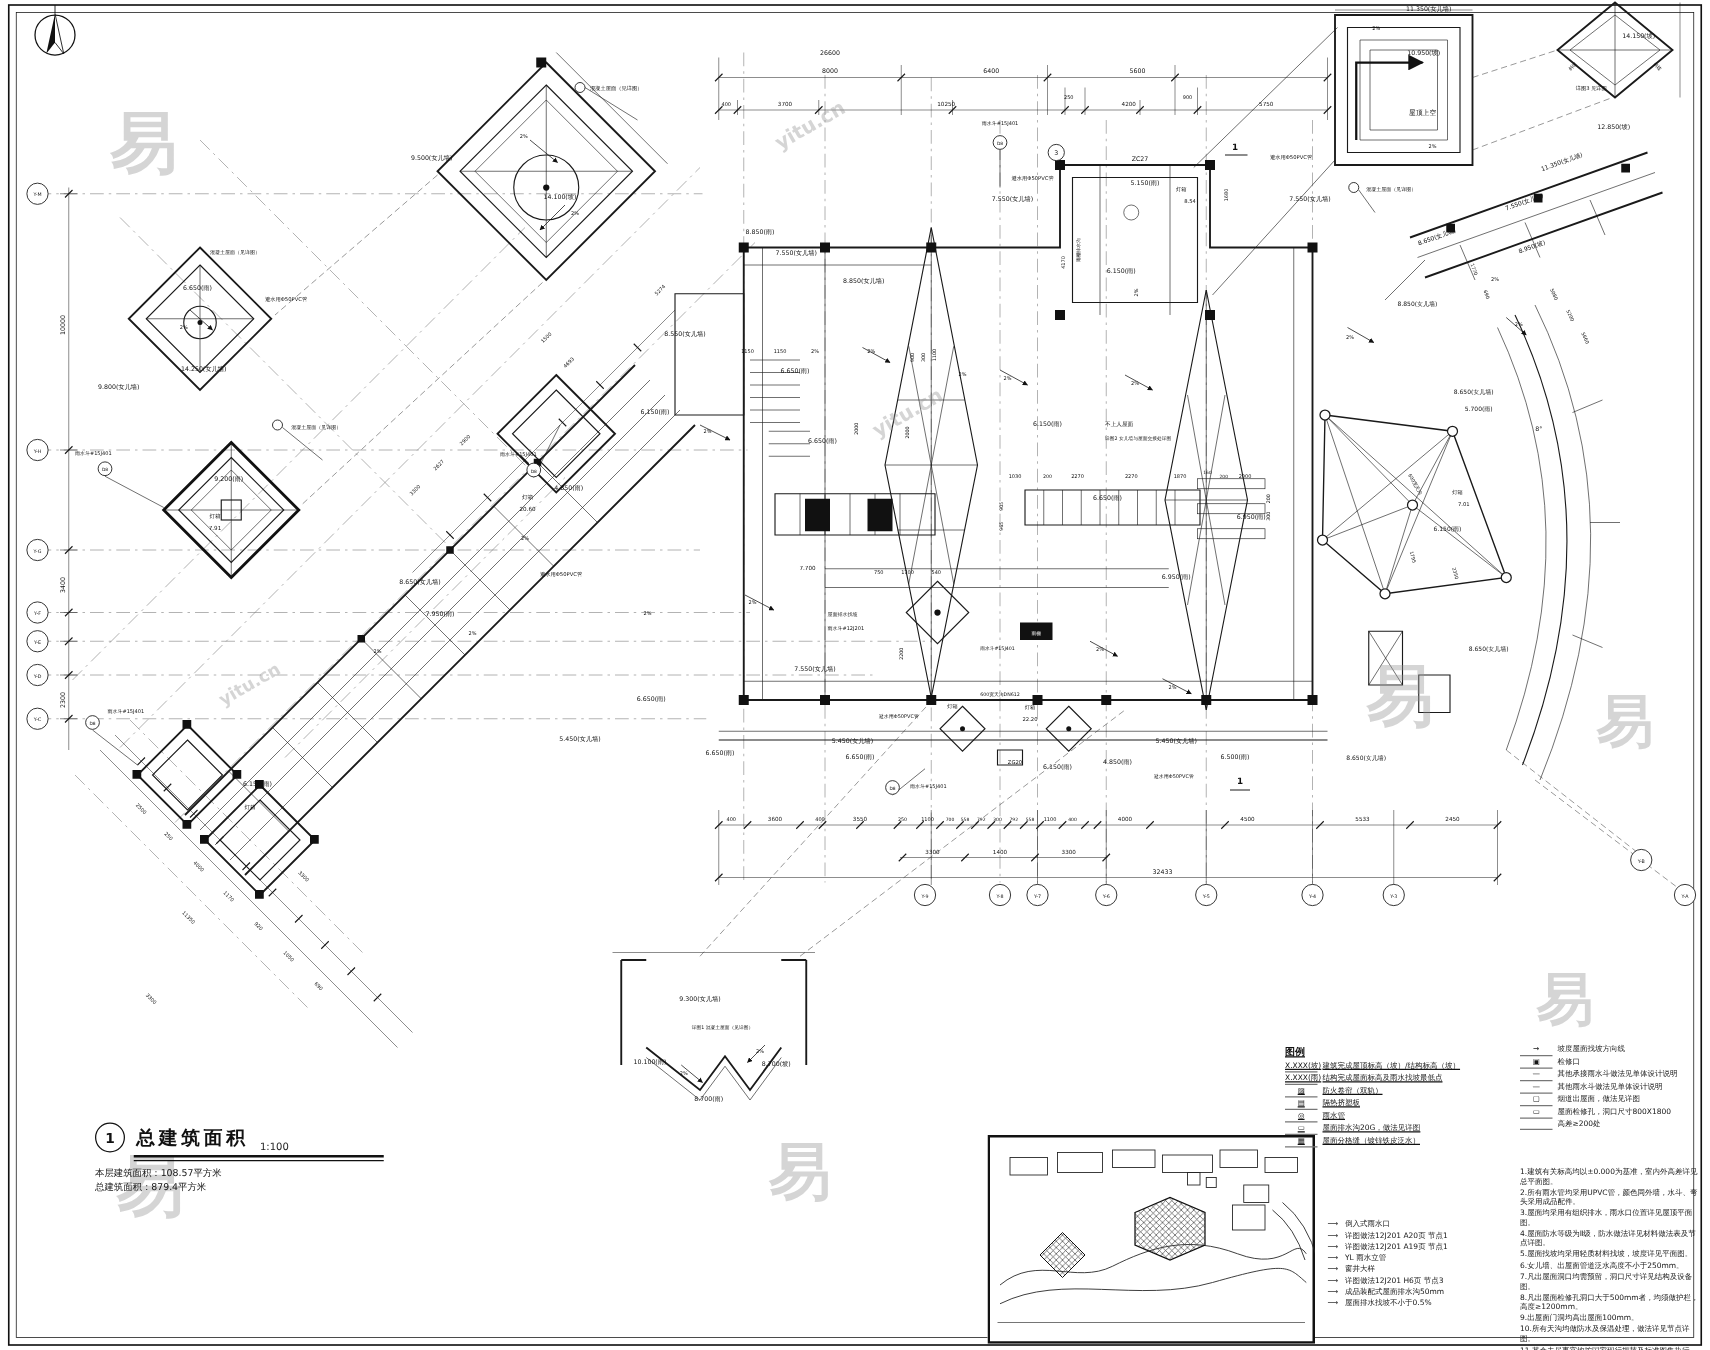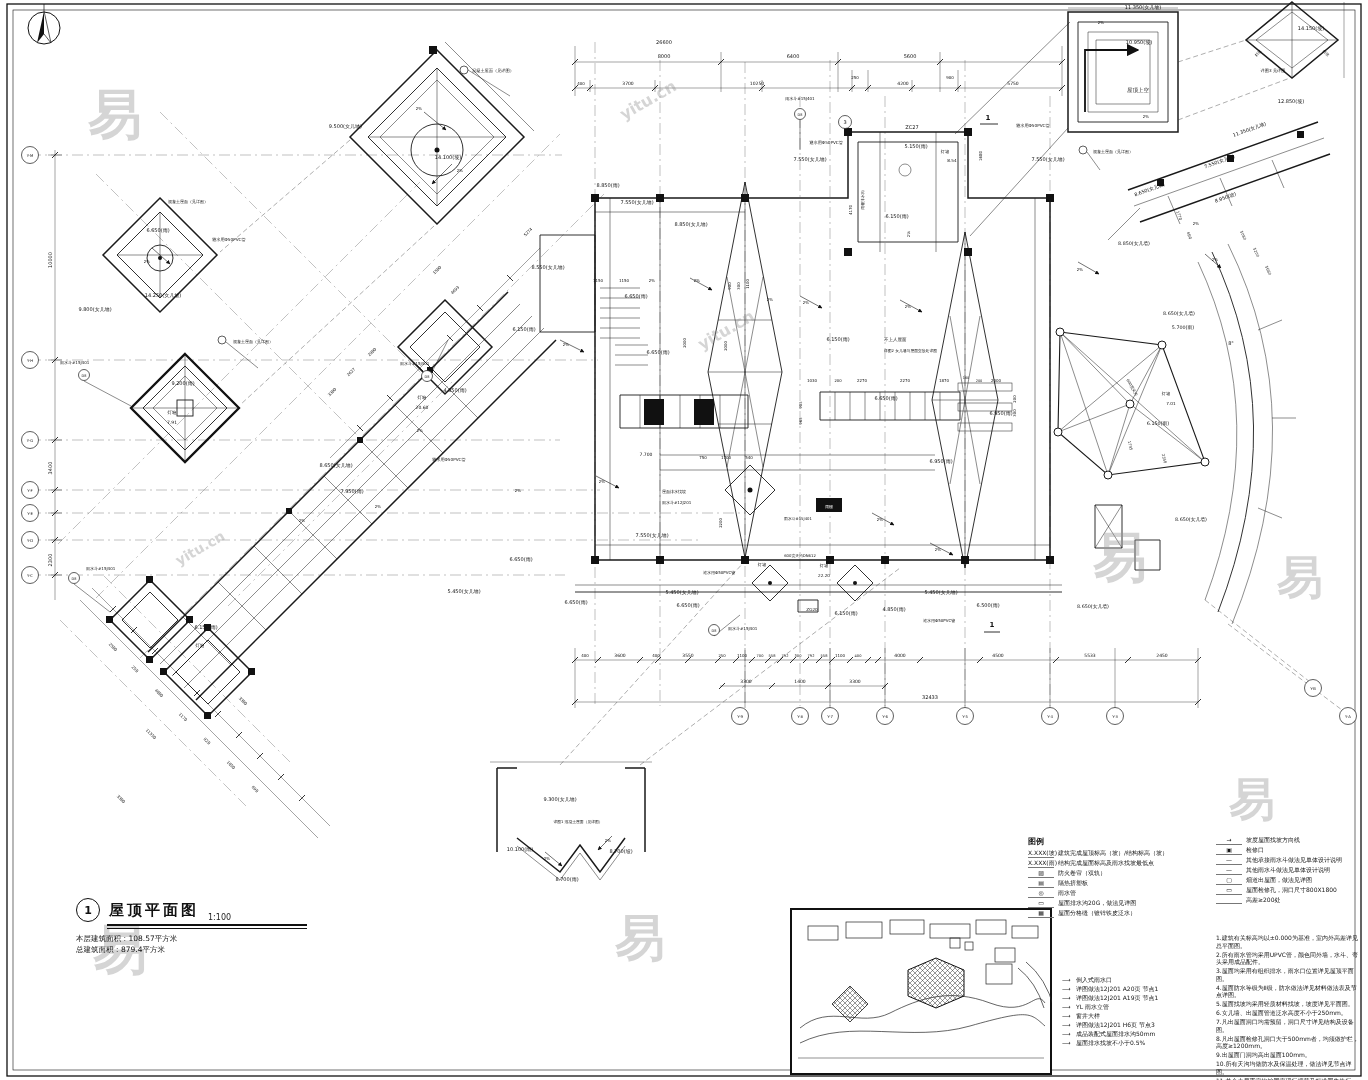--- a/index.html
+++ b/index.html
@@ -10,21 +10,21 @@
   #wm-layer{position:absolute;left:0;top:0;width:100%;height:100%;pointer-events:none;}
   .wm{position:absolute;color:rgba(150,150,150,0.40);font-weight:bold;white-space:nowrap;}
   #titleblock{position:absolute;left:76px;top:898px;width:280px;}
   .tb-row{display:flex;align-items:center;gap:9px;}
   .tb-num{width:22px;height:22px;border:1.6px solid #111;border-radius:50%;display:flex;
           align-items:center;justify-content:center;font-size:11px;font-weight:bold;flex:none;}
   .tb-title{font-size:15px;font-weight:bold;letter-spacing:3px;}
   .tb-scale{font-size:8px;align-self:flex-end;margin-left:0;color:#222;}
   .tb-rule{width:200px;margin:2px 0 4px 31px;border-top:2px solid #111;border-bottom:0.7px solid #111;height:2px;}
   .tb-note{font-size:7.5px;line-height:1.5;}
-  #legend{position:absolute;left:1028px;top:836px;width:184px;}
+  #legend{position:absolute;left:1028px;top:836px;width:184px;text-decoration:underline;}
   .lg-title{font-size:8px;font-weight:bold;margin-bottom:2px;}
   .lg-row,.dt-row,.note-row{display:flex;gap:4px;font-size:6px;line-height:1.25;margin-bottom:1.5px;color:#151515;}
   .lg-row .sym{flex:none;width:26px;text-align:center;font-size:6px;border-bottom:0.5px solid #777;}
   .lg-row .lbl{flex:1;}
   #legend-right{position:absolute;left:1216px;top:836px;width:146px;}
   #details{position:absolute;left:1062px;top:976px;width:150px;}
   .dt-row{padding-left:14px;position:relative;}
   .dt-row::before{content:"⟶";position:absolute;left:0;top:0;font-size:6px;color:#333;}
   #notes{position:absolute;left:1216px;top:934px;width:146px;}
   .note-row{display:block;}
@@ -498,21 +498,21 @@
       <div class="wm" style="left: 1300px; top: 578px; font-size: 46px; transform: translate(-50%, -50%) rotate(0deg);">易</div>
       <div class="wm" style="left: 120px; top: 950px; font-size: 54px; transform: translate(-50%, -50%) rotate(0deg);">易</div>
       <div class="wm" style="left: 640px; top: 938px; font-size: 50px; transform: translate(-50%, -50%) rotate(0deg);">易</div>
       <div class="wm" style="left: 1252px; top: 800px; font-size: 46px; transform: translate(-50%, -50%) rotate(0deg);">易</div>
       <div class="wm" style="left: 1005px; top: 938px; font-size: 14px; transform: translate(-50%, -50%) rotate(-30deg);">yitu.cn</div>
     </div>
 
 <div id="titleblock">
   <div class="tb-row">
     <div class="tb-num">1</div>
-    <div class="tb-title">屋顶平面图</div>
+    <div class="tb-title">总建筑面积</div>
     <div class="tb-scale">1:100</div>
   </div>
   <div class="tb-rule"></div>
   <div class="tb-note">本层建筑面积：108.57平方米</div>
   <div class="tb-note">总建筑面积：879.4平方米</div>
 </div>
 
 <div id="keyplan">
   <svg width="262" height="167" viewBox="0 0 262 167">
     <defs>

